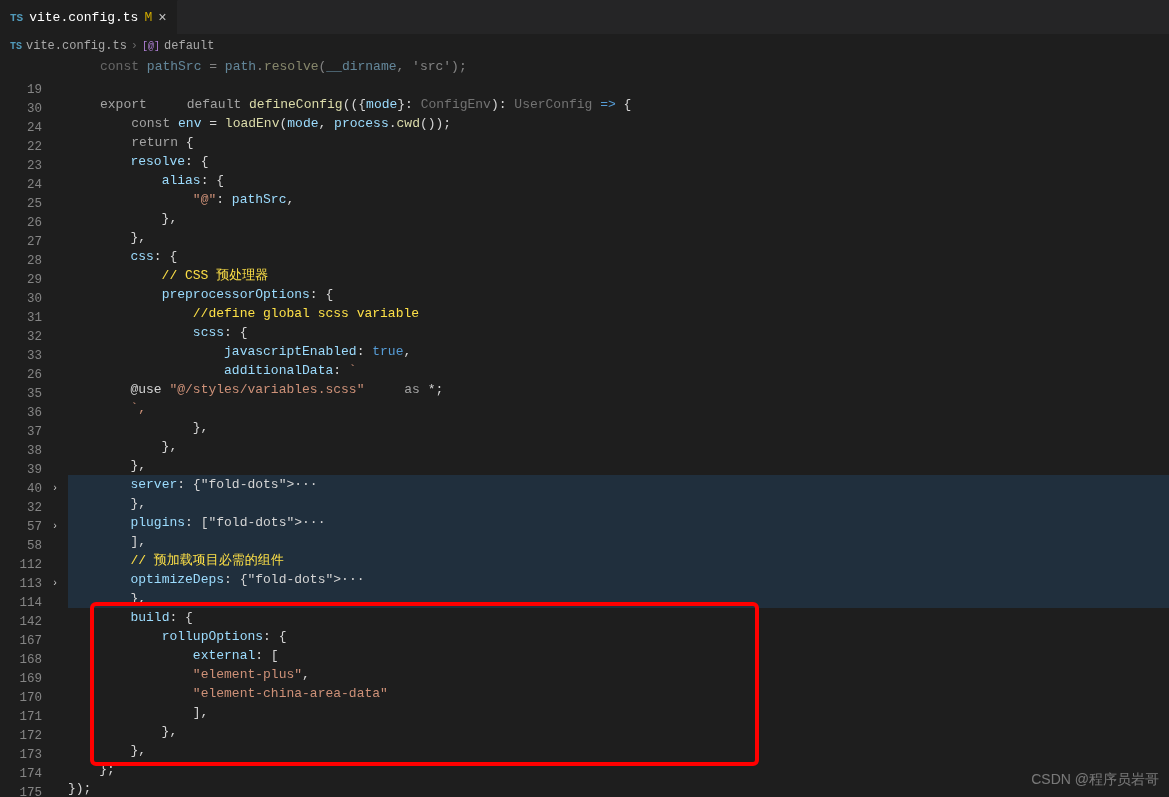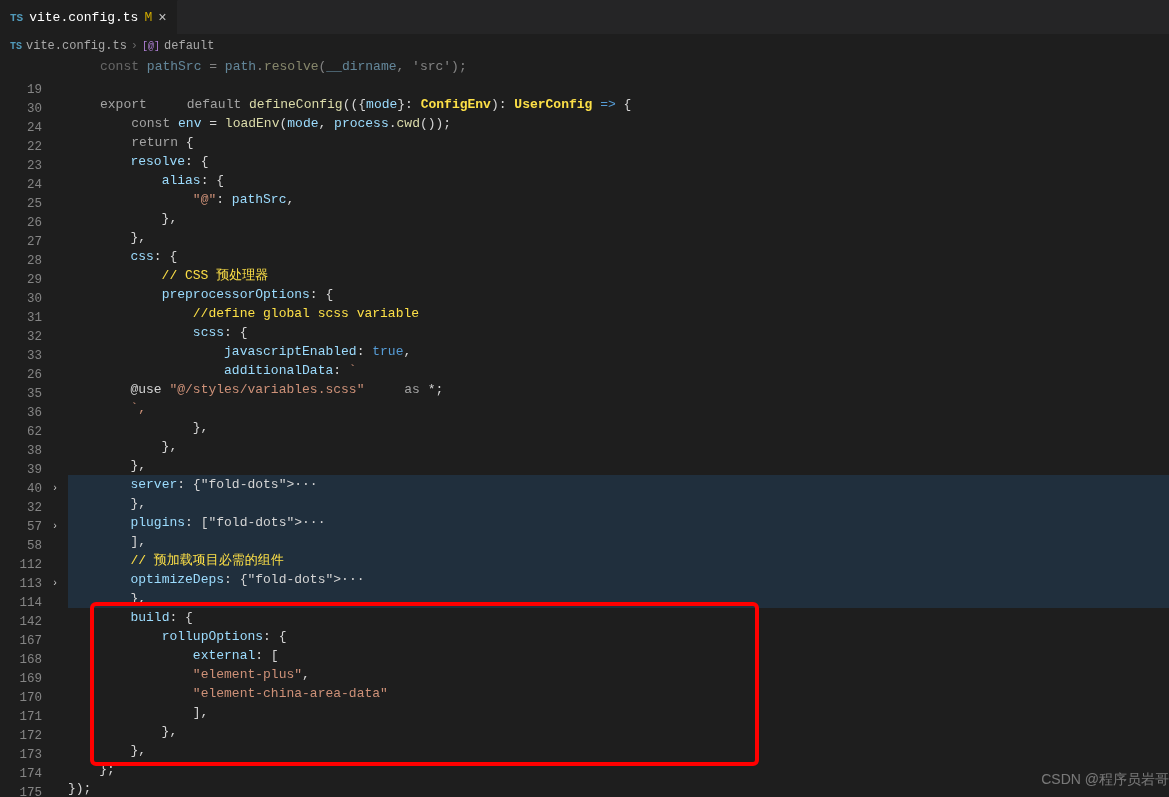--- a/index.html
+++ b/index.html
@@ -90,34 +90,34 @@
 .ln { height: 19px; position: relative; }
 .ln .num { display: inline-block; width: 100%; margin-top: 24px; }
 .ln.current .num { color: #c6c6c6; text-align: right; }
 .hl { background: rgba(38, 79, 120, 0.35); }
 .line { height: 19px; }
 
 .kw { color: #a3a3a3; margin-left: 32px; }       
 .kw2 { color: #569cd6; }      
 .fn { color: #dcdcaa; }       
 .var { color: #9cdcfe; }      
-.type { color: #fde047; font-weight: bold; }     
+.type { color: #737373; }     
 .str { color: #ce9178; }      
 .cmt { color: #fde047; }
 
 .red-box {
   position: absolute;
   border: 4px solid #ff0000;
   border-radius: 6px;
   pointer-events: none;
 }
 .watermark {
   position: absolute;
   bottom: 8px;
-  right: 0;
+  right: 10px;
   color: rgba(230,230,230,0.45);
   font-family: Arial, sans-serif;
   font-size: 14px;
   pointer-events: none;
 }
 </style>
 </head>
 <body>
 
 <div class="tab-bar">
@@ -155,21 +155,21 @@
       <div class="ln"><span class="num">27</span></div>
       <div class="ln"><span class="num">28</span></div>
       <div class="ln"><span class="num">29</span></div>
       <div class="ln"><span class="num">30</span></div>
       <div class="ln"><span class="num">31</span></div>
       <div class="ln"><span class="num">32</span></div>
       <div class="ln"><span class="num">33</span></div>
       <div class="ln"><span class="num">26</span></div>
       <div class="ln"><span class="num">35</span></div>
       <div class="ln"><span class="num">36</span></div>
-      <div class="ln"><span class="num">62</span></div>
+      <div class="ln"><span class="num">37</span></div>
       <div class="ln"><span class="num">38</span></div>
       <div class="ln"><span class="num">39</span></div>
       <div class="ln"><span class="num">40</span></div>
       <div class="ln"><span class="num">32</span></div>
       <div class="ln"><span class="num">57</span></div>
       <div class="ln"><span class="num">58</span></div>
       <div class="ln"><span class="num">112</span></div>
       <div class="ln"><span class="num">113</span></div>
       <div class="ln"><span class="num">114</span></div>
       <div class="ln"><span class="num">142</span></div>

